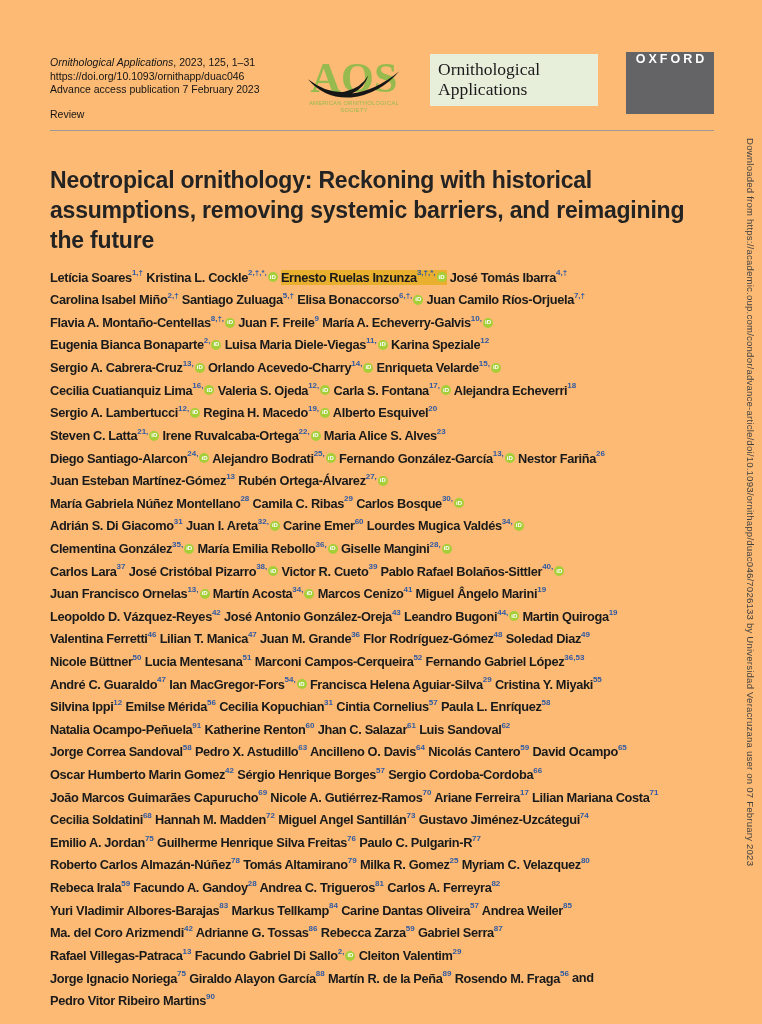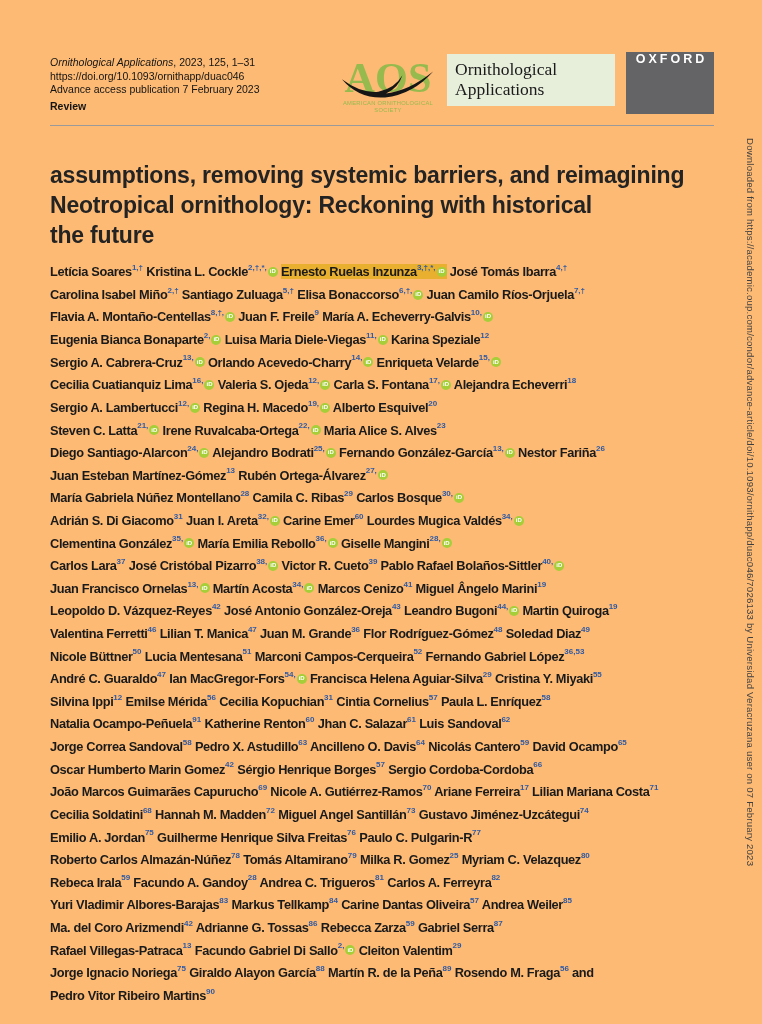--- a/index.html
+++ b/index.html
@@ -8,22 +8,22 @@
   .page {
     position:relative; width:762px; height:1024px; margin:0 auto;
     background:#fdba74; overflow:hidden;
   }
   .main { position:absolute; left:50px; top:52px; width:664px; }
 
   
   .header { display:flex; justify-content:space-between; align-items:flex-start; }
   .meta { font-size:10.5px; line-height:13.6px; color:#141414; padding-top:4px; }
   .meta .journal-it { font-style:italic; }
-  .meta .review { font-weight:bold; margin-top:3px; }
-  .logos { display:flex; align-items:flex-start; gap:11px; }
+  .meta .review { font-weight:normal; margin-top:11px; }
+  .logos { display:flex; align-items:flex-start; gap:28px; }
   .aos-logo { width:96px; height:64px; flex:0 0 auto; }
   .journal-box {
     background:#e7efdb; width:168px; min-height:52px; padding:6px 8px 7px;
     text-align:left; font-family:"Liberation Serif", serif;
     font-size:17.5px; line-height:1.12; color:#1b1b1b; margin-top:2px;
   }
   .oxford-box {
     background:#646466; width:88px; height:62px; display:flex;
     align-items:flex-start; justify-content:center; color:#ffffff;
     font-size:12.5px; font-weight:bold; letter-spacing:3px; text-indent:3px;
@@ -83,22 +83,22 @@
 
         <div class="oxford-box">
           <span>OXFORD</span>
         </div>
       </div>
     </div>
 
     <hr class="rule">
 
     <div class="title">
+      <div>Neotropical ornithology: Reckoning with historical</div>
       <div>assumptions, removing systemic barriers, and reimagining</div>
-      <div>Neotropical ornithology: Reckoning with historical</div>
       <div>the future</div>
     </div>
 
     <div class="authors">
         <div class="author-line"><span class="author">Letícia Soares<sup class="aff">1,†</sup></span> <span class="author">Kristina L. Cockle<sup class="aff">2,†,*,</sup><span class="orcid">iD</span></span> <span class="author hl">Ernesto Ruelas Inzunza<sup class="aff">3,†,*,</sup><span class="orcid">iD</span></span> <span class="author">José Tomás Ibarra<sup class="aff">4,†</sup></span> </div>
         <div class="author-line"><span class="author">Carolina Isabel Miño<sup class="aff">2,†</sup></span> <span class="author">Santiago Zuluaga<sup class="aff">5,†</sup></span> <span class="author">Elisa Bonaccorso<sup class="aff">6,†,</sup><span class="orcid">iD</span></span> <span class="author">Juan Camilo Ríos-Orjuela<sup class="aff">7,†</sup></span> </div>
         <div class="author-line"><span class="author">Flavia A. Montaño-Centellas<sup class="aff">8,†,</sup><span class="orcid">iD</span></span> <span class="author">Juan F. Freile<sup class="aff">9</sup></span> <span class="author">María A. Echeverry-Galvis<sup class="aff">10,</sup><span class="orcid">iD</span></span> </div>
         <div class="author-line"><span class="author">Eugenia Bianca Bonaparte<sup class="aff">2,</sup><span class="orcid">iD</span></span> <span class="author">Luisa Maria Diele-Viegas<sup class="aff">11,</sup><span class="orcid">iD</span></span> <span class="author">Karina Speziale<sup class="aff">12</sup></span> </div>
         <div class="author-line"><span class="author">Sergio A. Cabrera-Cruz<sup class="aff">13,</sup><span class="orcid">iD</span></span> <span class="author">Orlando Acevedo-Charry<sup class="aff">14,</sup><span class="orcid">iD</span></span> <span class="author">Enriqueta Velarde<sup class="aff">15,</sup><span class="orcid">iD</span></span> </div>
         <div class="author-line"><span class="author">Cecilia Cuatianquiz Lima<sup class="aff">16,</sup><span class="orcid">iD</span></span> <span class="author">Valeria S. Ojeda<sup class="aff">12,</sup><span class="orcid">iD</span></span> <span class="author">Carla S. Fontana<sup class="aff">17,</sup><span class="orcid">iD</span></span> <span class="author">Alejandra Echeverri<sup class="aff">18</sup></span> </div>

